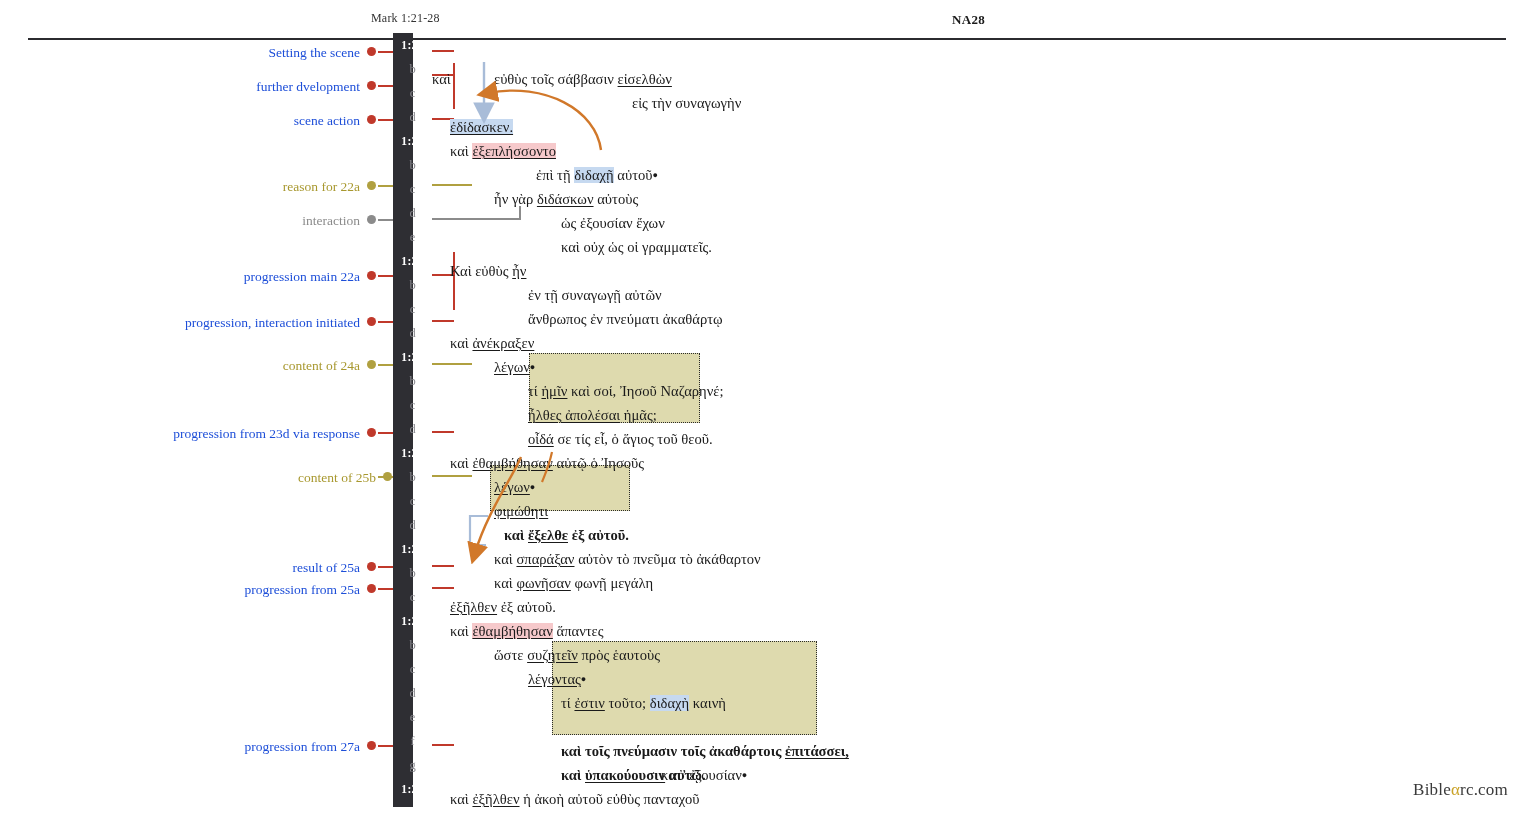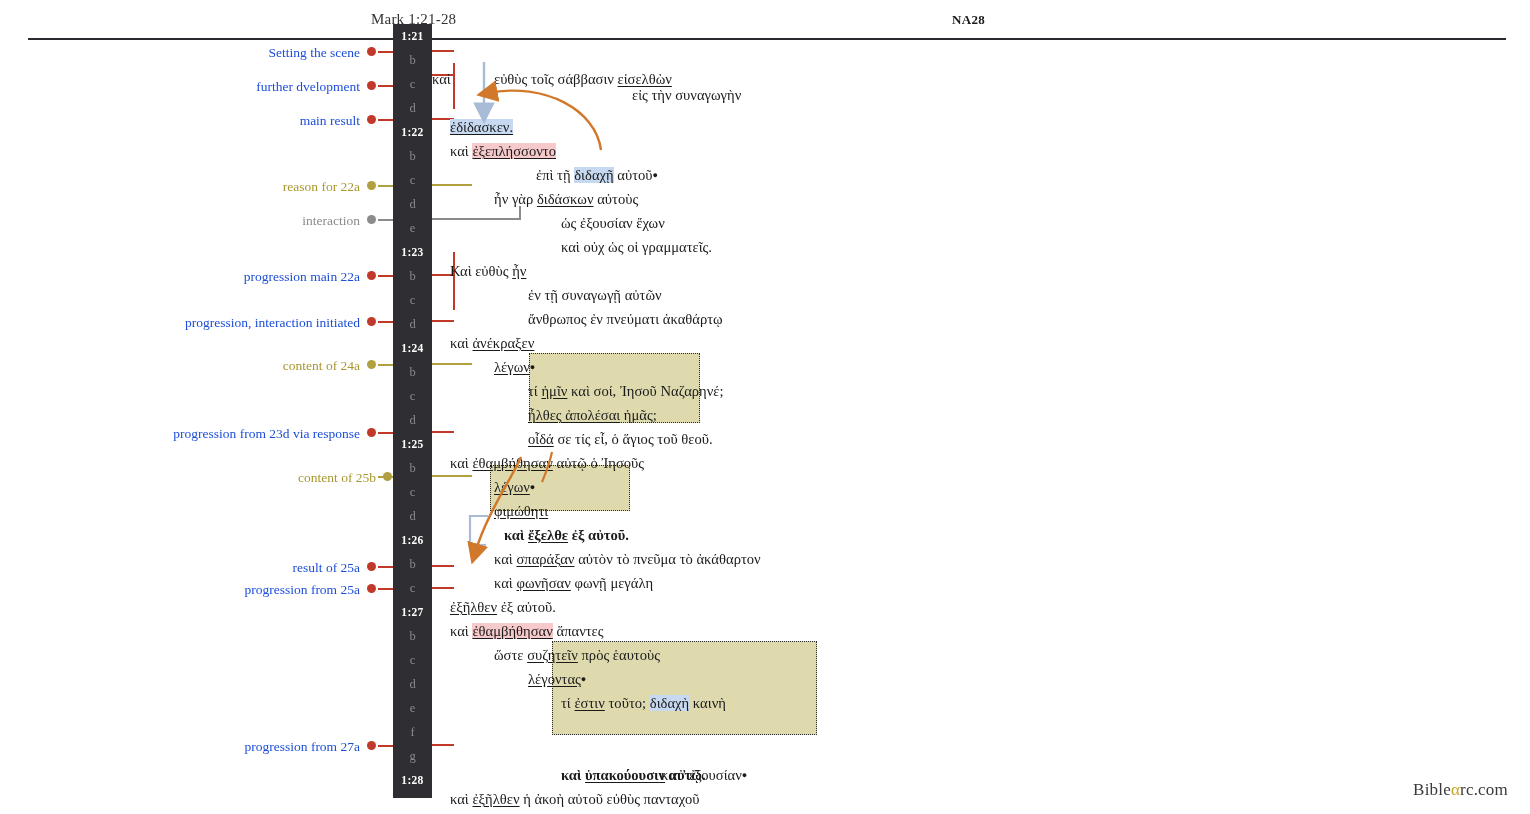--- a/index.html
+++ b/index.html
@@ -10,33 +10,33 @@
     font-family:"Liberation Serif","DejaVu Serif",serif;
     overflow:hidden;
     position:relative;
   }
   
   #header{
     position:absolute;left:0;top:0;width:1530px;height:40px;
   }
   #header .h-title{
     position:absolute;left:371px;top:11px;
-    font-size:15px;color:#333;letter-spacing:.2px;
+    font-size:12px;color:#333;letter-spacing:.2px;
   }
   #header .h-version{
     position:absolute;left:952px;top:12px;
     font-size:13px;color:#1a1a1a;font-weight:bold;letter-spacing:.3px;
   }
   #header .h-rule{
     position:absolute;left:28px;top:38px;width:1478px;height:2px;
     background:#2b2b2f;
   }
   
   #rail{
-    position:absolute;left:393px;top:24px;width:39px;height:774px;
+    position:absolute;left:393px;top:33px;width:20px;height:774px;
     background:#2e2e33;
   }
   .rail-cell{
     position:absolute;left:0;width:39px;height:24px;
     text-align:center;line-height:24px;
     font-size:12px;
   }
   .rail-cell.verse{color:#ffffff;font-weight:bold;font-size:11.5px;letter-spacing:.3px;}
   .rail-cell.sub{color:#8a8a90;font-size:12.5px;}
   
@@ -94,21 +94,21 @@
   <div class="h-title">Mark 1:21-28</div>
   <div class="h-version">NA28</div>
   <div class="h-rule"></div>
 </div>
 
 <div id="label-col">
     <div class="lbl c-red" style="top: 40px; left: 0px; width: 376px;"><span class="t">Setting the scene</span><span class="dot bg-red"></span></div>
     <div class="lbl-line bg-red" style="left: 378px; top: 51px; width: 15px;"></div>
     <div class="lbl c-red" style="top: 74px; left: 0px; width: 376px;"><span class="t">further dvelopment</span><span class="dot bg-red"></span></div>
     <div class="lbl-line bg-red" style="left: 378px; top: 85px; width: 15px;"></div>
-    <div class="lbl c-red" style="top: 108px; left: 0px; width: 376px;"><span class="t">main result</span><span class="dot bg-red"></span></div>
+    <div class="lbl c-red" style="top: 108px; left: 0px; width: 376px;"><span class="t">scene action</span><span class="dot bg-red"></span></div>
     <div class="lbl-line bg-red" style="left: 378px; top: 119px; width: 15px;"></div>
     <div class="lbl c-olive" style="top: 174px; left: 0px; width: 376px;"><span class="t">reason for 22a</span><span class="dot bg-olive"></span></div>
     <div class="lbl-line bg-olive" style="left: 378px; top: 185px; width: 15px;"></div>
     <div class="lbl c-gray" style="top: 208px; left: 0px; width: 376px;"><span class="t">interaction</span><span class="dot bg-gray"></span></div>
     <div class="lbl-line bg-gray" style="left: 378px; top: 219px; width: 15px;"></div>
     <div class="lbl c-red" style="top: 264px; left: 0px; width: 376px;"><span class="t">progression main 22a</span><span class="dot bg-red"></span></div>
     <div class="lbl-line bg-red" style="left: 378px; top: 275px; width: 15px;"></div>
     <div class="lbl c-red" style="top: 310px; left: 0px; width: 376px;"><span class="t">progression, interaction initiated</span><span class="dot bg-red"></span></div>
     <div class="lbl-line bg-red" style="left: 378px; top: 321px; width: 15px;"></div>
     <div class="lbl c-olive" style="top: 353px; left: 0px; width: 376px;"><span class="t">content of 24a</span><span class="dot bg-olive"></span></div>
@@ -200,21 +200,21 @@
 
 <div id="boxes">
     <div class="kbox" style="left: 529px; top: 353px; width: 171px; height: 70px;"></div>
     <div class="kbox" style="left: 490px; top: 465px; width: 140px; height: 46px;"></div>
     <div class="kbox" style="left: 552px; top: 641px; width: 265px; height: 94px;"></div>
   </div>
 
 <div id="text">
     <div class="ln" style="left: 0px; top: 27px;">καὶ</div>
     <div class="ln" style="left: 62px; top: 27px;">εὐθὺς τοῖς σάββασιν <span class="u">εἰσελθὼν</span></div>
-    <div class="ln" style="left: 200px; top: 43px; text-align: center;">εἰς τὴν συναγωγὴν</div>
+    <div class="ln" style="left: 200px; top: 51px; text-align: center;">εἰς τὴν συναγωγὴν</div>
     <div class="ln" style="left: 18px; top: 75px;"><span class="u"><span class="hl-blue">ἐδίδασκεν.</span></span></div>
     <div class="ln" style="left: 18px; top: 99px;">καὶ <span class="u"><span class="hl-pink">ἐξεπλήσσοντο</span></span></div>
     <div class="ln" style="left: 104px; top: 123px;">ἐπὶ τῇ <span class="hl-blue">διδαχῇ</span> αὐτοῦ<span class="bullet">●</span></div>
     <div class="ln" style="left: 62px; top: 147px;">ἦν γὰρ <span class="u">διδάσκων</span> αὐτοὺς</div>
     <div class="ln" style="left: 129px; top: 171px;">ὡς ἐξουσίαν ἔχων</div>
     <div class="ln" style="left: 129px; top: 195px;">καὶ οὐχ ὡς οἱ γραμματεῖς.</div>
     <div class="ln" style="left: 18px; top: 219px;">Καὶ εὐθὺς <span class="u">ἦν</span></div>
     <div class="ln" style="left: 96px; top: 243px;">ἐν τῇ συναγωγῇ αὐτῶν</div>
     <div class="ln" style="left: 96px; top: 267px;">ἄνθρωπος ἐν πνεύματι ἀκαθάρτῳ</div>
     <div class="ln" style="left: 18px; top: 291px;">καὶ <span class="u">ἀνέκραξεν</span></div>
@@ -227,20 +227,21 @@
     <div class="ln" style="left: 62px; top: 459px;"><span class="u">φιμώθητι</span></div>
     <div class="ln" style="left: 72px; top: 483px; font-weight: bold;">καὶ <span class="u">ἔξελθε</span> ἐξ αὐτοῦ.</div>
     <div class="ln" style="left: 62px; top: 507px;">καὶ <span class="u">σπαράξαν</span> αὐτὸν τὸ πνεῦμα τὸ ἀκάθαρτον</div>
     <div class="ln" style="left: 62px; top: 531px;">καὶ <span class="u">φωνῆσαν</span> φωνῇ μεγάλη</div>
     <div class="ln" style="left: 18px; top: 555px;"><span class="u">ἐξῆλθεν</span> ἐξ αὐτοῦ.</div>
     <div class="ln" style="left: 18px; top: 579px;">καὶ <span class="u"><span class="hl-pink">ἐθαμβήθησαν</span></span> ἅπαντες</div>
     <div class="ln" style="left: 62px; top: 603px;">ὥστε <span class="u">συζητεῖν</span> πρὸς ἑαυτοὺς</div>
     <div class="ln" style="left: 96px; top: 627px;"><span class="u">λέγοντας</span><span class="bullet">●</span></div>
     <div class="ln" style="left: 129px; top: 651px;">τί <span class="u">ἐστιν</span> τοῦτο; <span class="hl-blue">διδαχὴ</span> καινὴ</div>
     <div class="ln" style="left: 229px; top: 675px; margin-top: 48px;">κατ’ ἐξουσίαν<span class="bullet">●</span></div>
+    <div class="ln" style="left: 129px; top: 699px; font-weight: bold;">καὶ τοῖς πνεύμασιν τοῖς ἀκαθάρτοις <span class="u">ἐπιτάσσει,</span></div>
     <div class="ln" style="left: 129px; top: 723px; font-weight: bold;">καὶ <span class="u">ὑπακούουσιν</span> αὐτῷ.</div>
     <div class="ln" style="left: 18px; top: 747px;">καὶ <span class="u">ἐξῆλθεν</span> ἡ ἀκοὴ αὐτοῦ εὐθὺς πανταχοῦ</div>
   </div>
 
 <svg id="overlay" viewBox="0 0 1530 814">
   <defs>
     <marker id="ah-orange" markerWidth="9" markerHeight="9" refX="4" refY="4.5" orient="auto">
       <path d="M0,0 L9,4.5 L0,9 z" fill="#d1782a"></path>
     </marker>
     <marker id="ah-blue" markerWidth="9" markerHeight="9" refX="4" refY="4.5" orient="auto">

